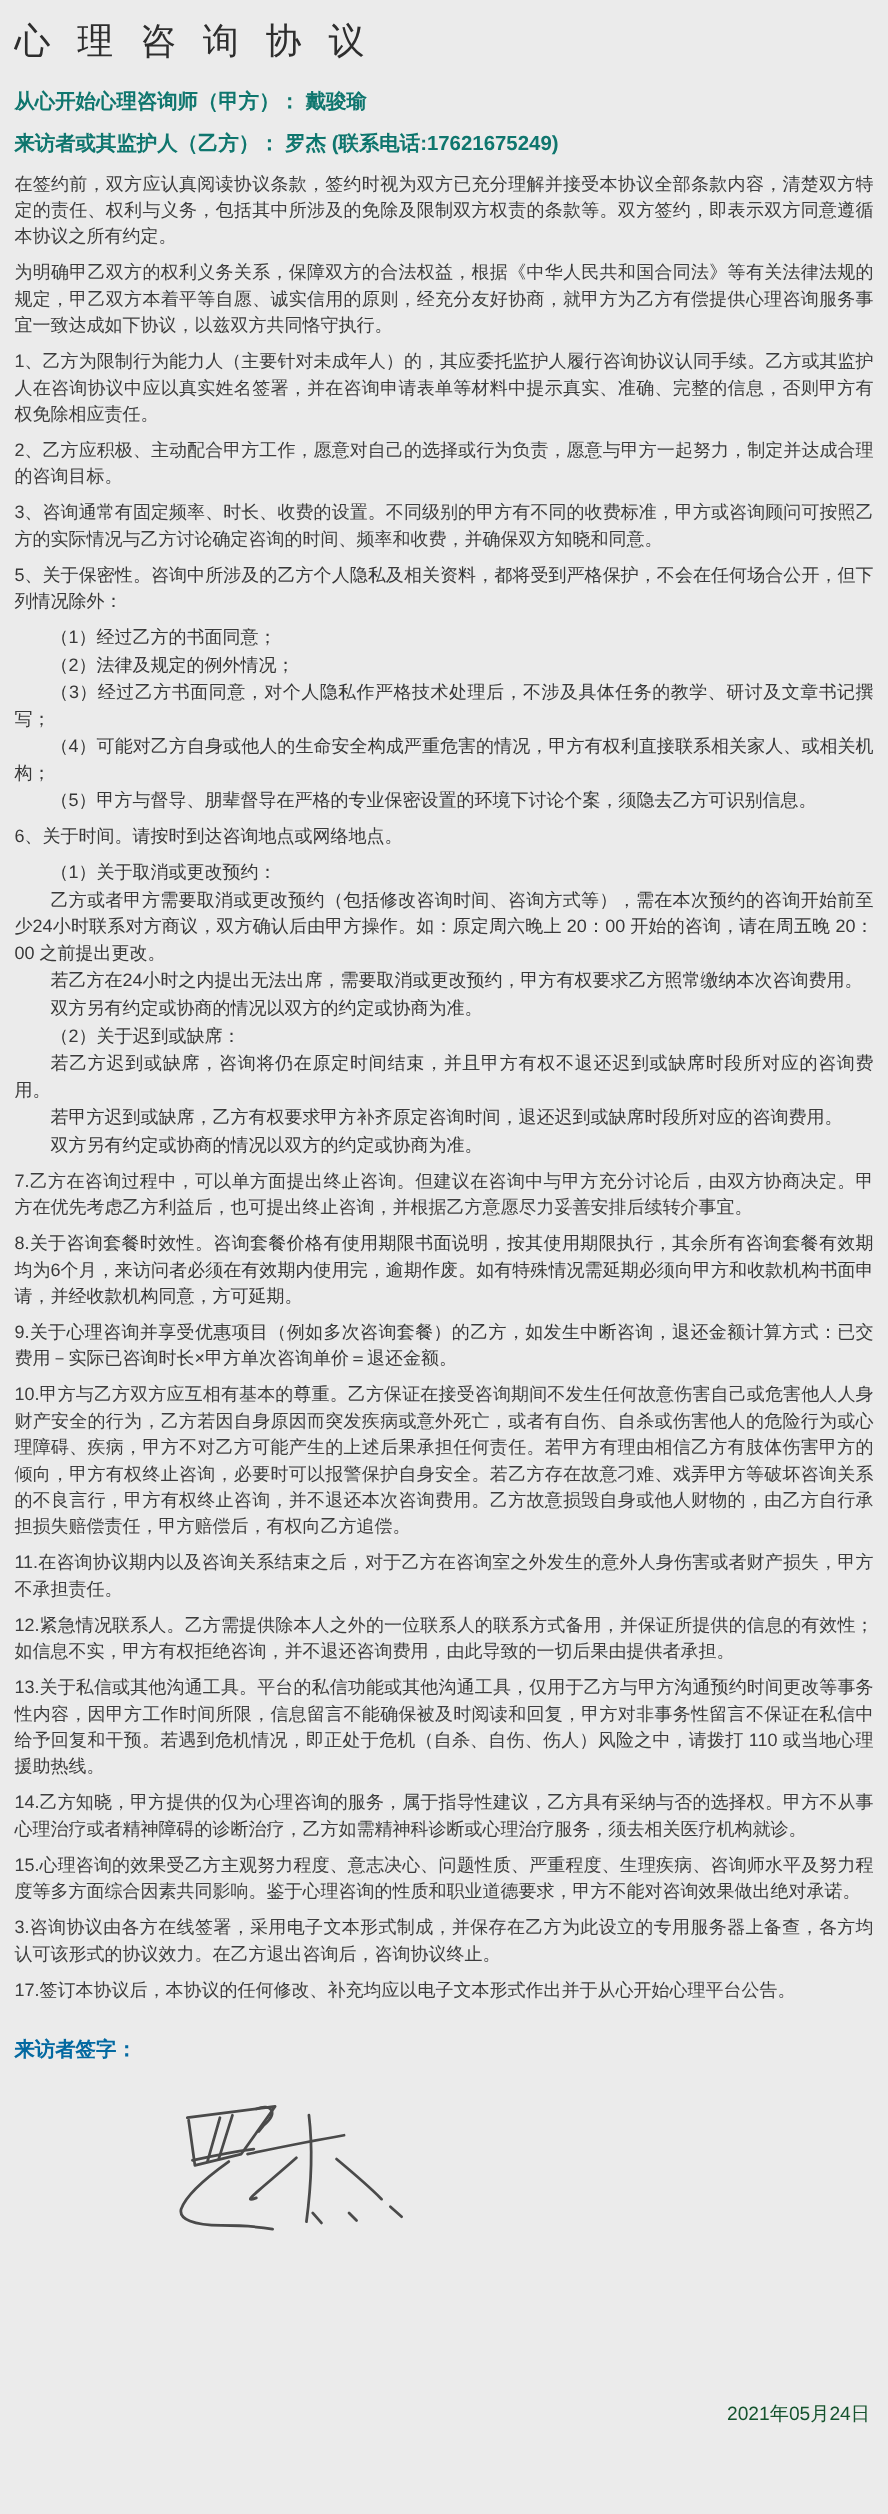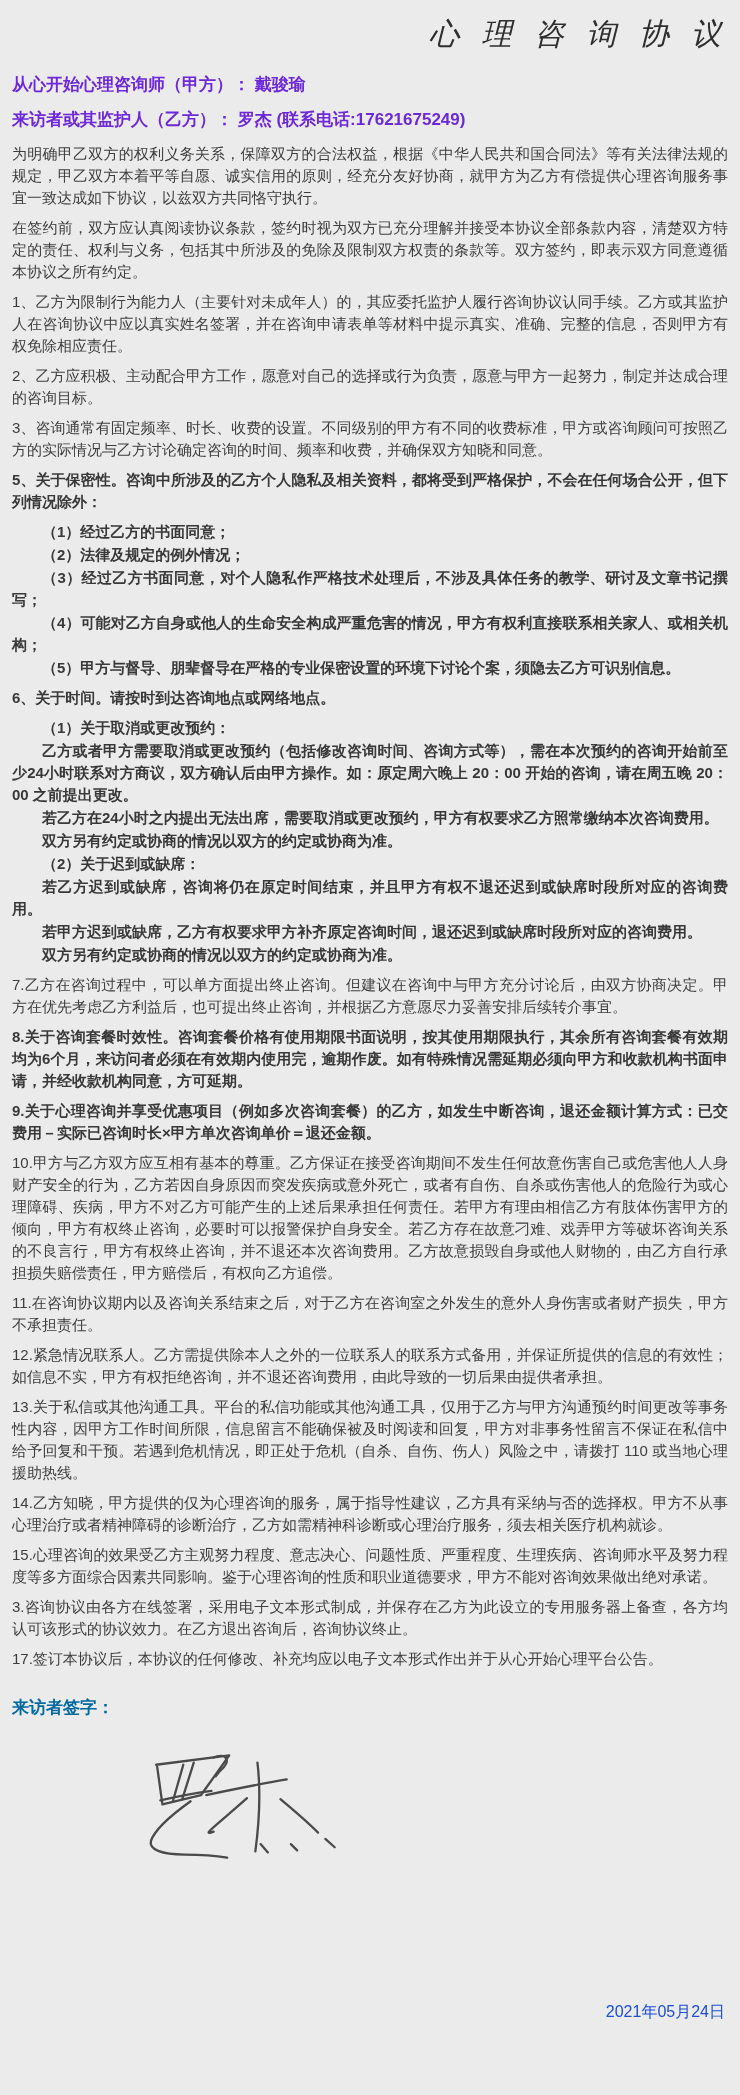--- a/index.html
+++ b/index.html
@@ -14,70 +14,69 @@
   }
   .page {
     box-sizing: border-box;
     width: 740px;
     padding: 6px 12px 0 12px;
   }
   .doc-title {
     font-size: 30px;
     font-weight: 500;
     letter-spacing: 7px;
-    text-align: right;
+    text-align: left;
     color: #2e2e2e;
     margin: 8px 0 18px 0;
-    font-style: italic;
   }
   .party {
     font-size: 17px;
     font-weight: 700;
-    color: #6d28d9;
+    color: #0f766e;
     margin: 11px 0;
     line-height: 24px;
   }
   p.para {
     font-size: 15px;
     line-height: 22px;
     margin: 8px 0;
     text-align: justify;
   }
-  p.bold { font-weight: 700; color: #383838; }
+  p.bold { font-weight: 400; color: #383838; }
   p.sub  { text-indent: 2em; margin: 1px 0; }
   .sign-label {
     font-size: 17px;
     font-weight: 700;
     color: #0369a1;
     margin: 26px 0 0 0;
   }
   .signature-svg {
     display: block;
     margin: 28px 0 0 130px;
   }
   .doc-date {
     position: absolute;
     top: 2002px;
     right: 15px;
     font-size: 16px;
-    color: #1d4ed8;
+    color: #14532d;
   }
 </style>
 </head>
 <body>
 
 <div class="page">
 
   <h1 class="doc-title">心 理 咨 询 协 议</h1>
 
   <div class="party">从心开始心理咨询师（甲方）： 戴骏瑜</div>
   <div class="party">来访者或其监护人（乙方）： 罗杰 (联系电话:17621675249)</div>
 
+  <p class="para">在签约前，双方应认真阅读协议条款，签约时视为双方已充分理解并接受本协议全部条款内容，清楚双方特定的责任、权利与义务，包括其中所涉及的免除及限制双方权责的条款等。双方签约，即表示双方同意遵循本协议之所有约定。</p>
   <p class="para">为明确甲乙双方的权利义务关系，保障双方的合法权益，根据《中华人民共和国合同法》等有关法律法规的规定，甲乙双方本着平等自愿、诚实信用的原则，经充分友好协商，就甲方为乙方有偿提供心理咨询服务事宜一致达成如下协议，以兹双方共同恪守执行。</p>
-  <p class="para">在签约前，双方应认真阅读协议条款，签约时视为双方已充分理解并接受本协议全部条款内容，清楚双方特定的责任、权利与义务，包括其中所涉及的免除及限制双方权责的条款等。双方签约，即表示双方同意遵循本协议之所有约定。</p>
   <p class="para">1、乙方为限制行为能力人（主要针对未成年人）的，其应委托监护人履行咨询协议认同手续。乙方或其监护人在咨询协议中应以真实姓名签署，并在咨询申请表单等材料中提示真实、准确、完整的信息，否则甲方有权免除相应责任。</p>
   <p class="para">2、乙方应积极、主动配合甲方工作，愿意对自己的选择或行为负责，愿意与甲方一起努力，制定并达成合理的咨询目标。</p>
   <p class="para">3、咨询通常有固定频率、时长、收费的设置。不同级别的甲方有不同的收费标准，甲方或咨询顾问可按照乙方的实际情况与乙方讨论确定咨询的时间、频率和收费，并确保双方知晓和同意。</p>
   <p class="para bold">5、关于保密性。咨询中所涉及的乙方个人隐私及相关资料，都将受到严格保护，不会在任何场合公开，但下列情况除外：</p>
   <p class="para bold sub">（1）经过乙方的书面同意；</p>
   <p class="para bold sub">（2）法律及规定的例外情况；</p>
   <p class="para bold sub">（3）经过乙方书面同意，对个人隐私作严格技术处理后，不涉及具体任务的教学、研讨及文章书记撰写；</p>
   <p class="para bold sub">（4）可能对乙方自身或他人的生命安全构成严重危害的情况，甲方有权利直接联系相关家人、或相关机构；</p>
   <p class="para bold sub">（5）甲方与督导、朋辈督导在严格的专业保密设置的环境下讨论个案，须隐去乙方可识别信息。</p>
   <p class="para bold">6、关于时间。请按时到达咨询地点或网络地点。</p>

